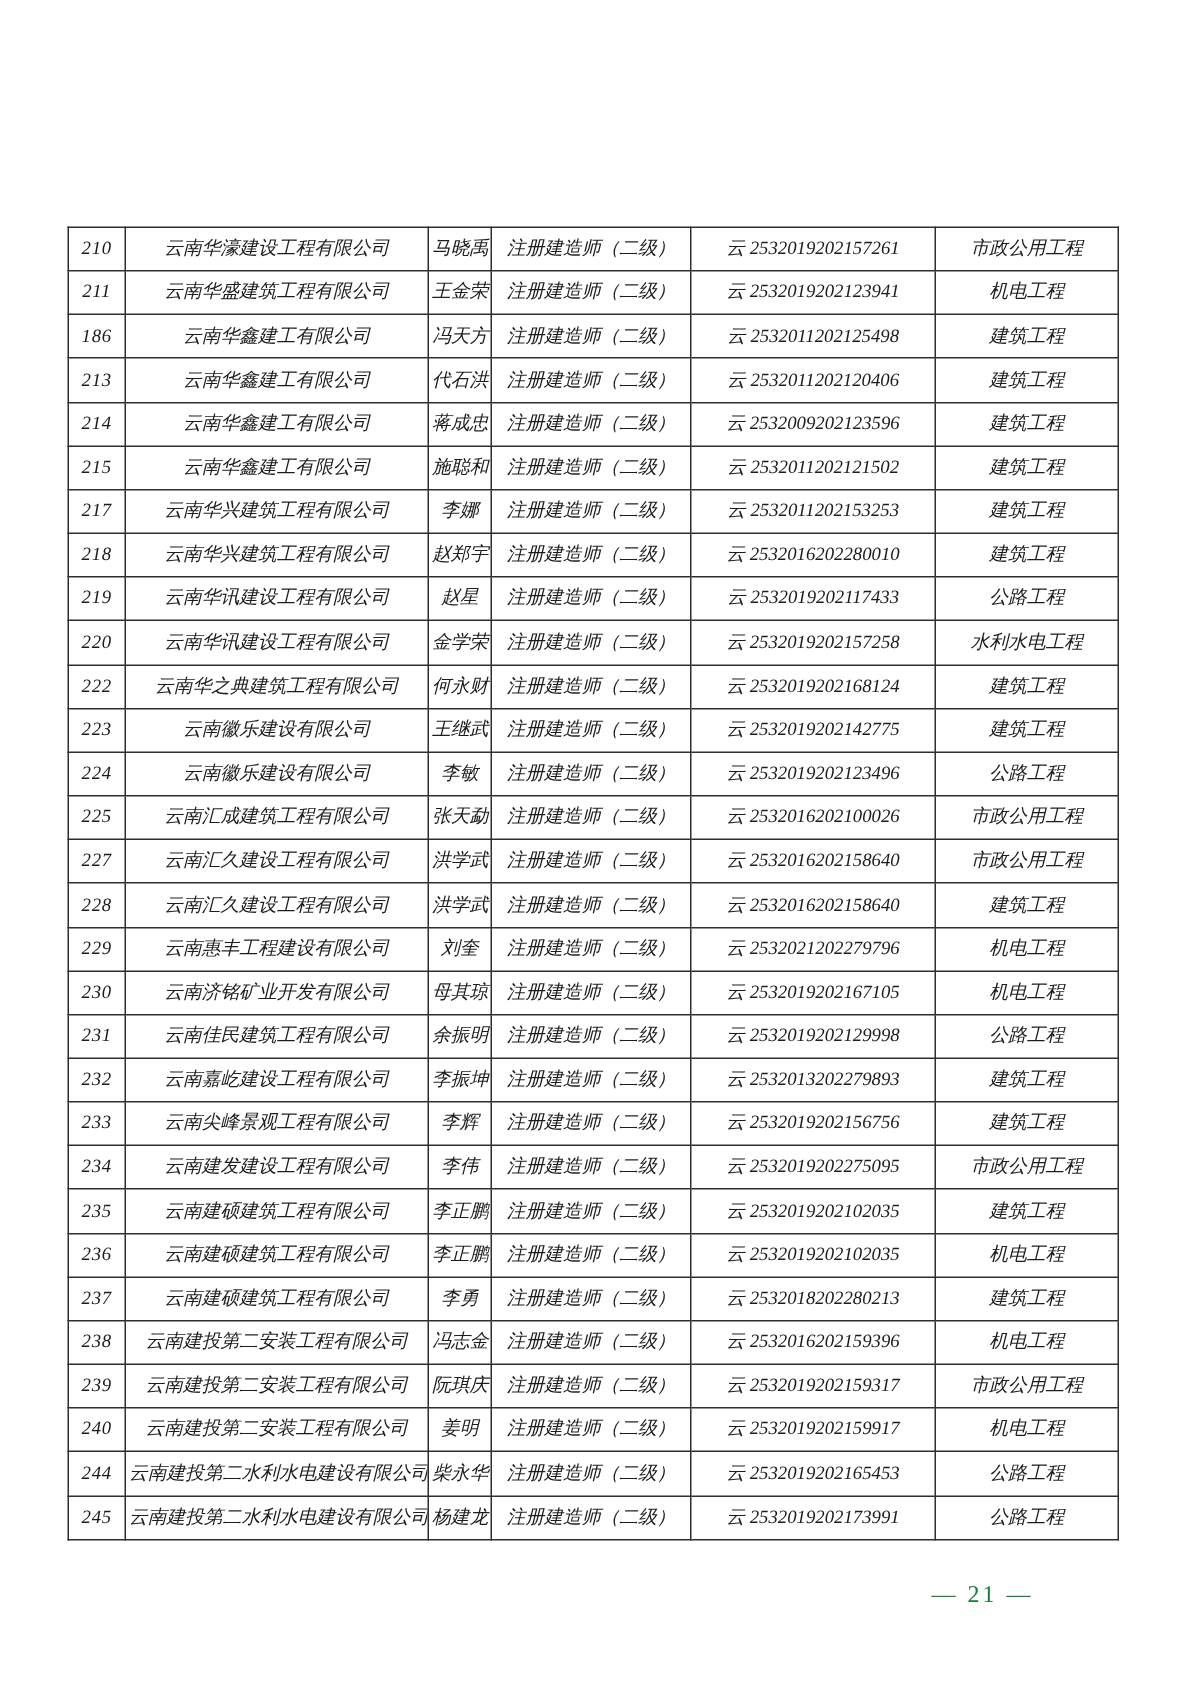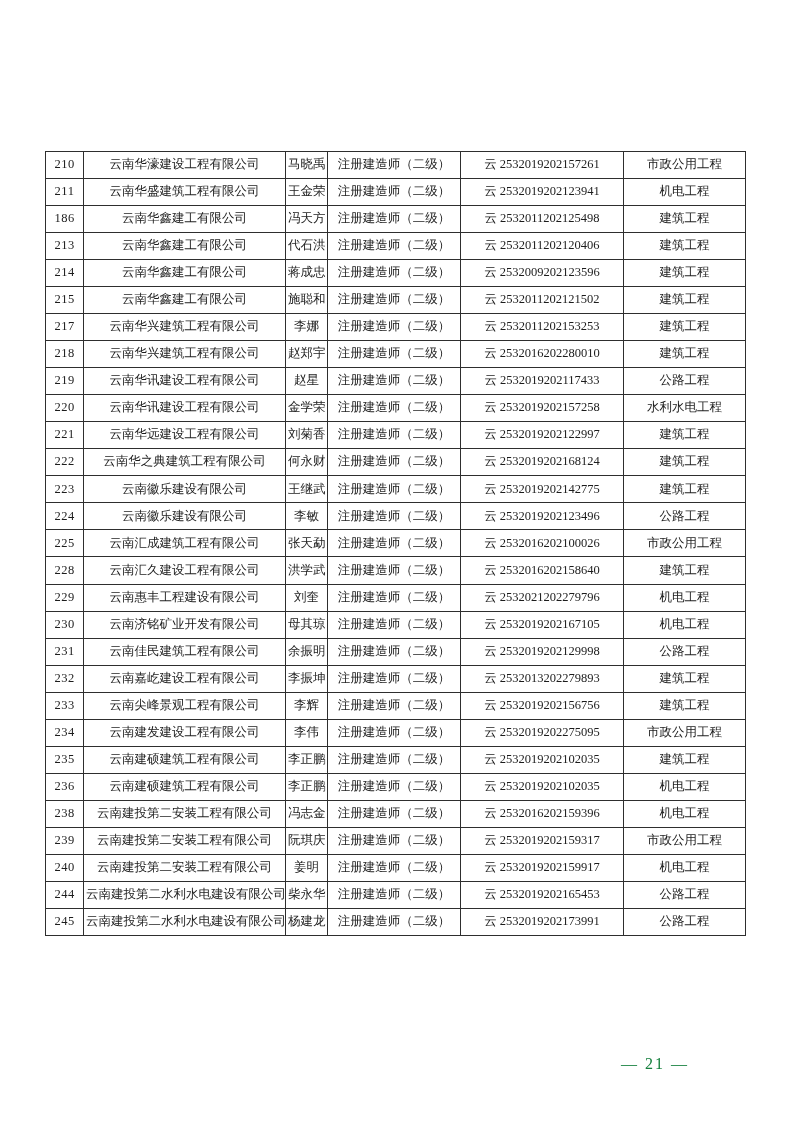--- a/index.html
+++ b/index.html
@@ -18,23 +18,24 @@
   .scan-page {
     position: absolute;
     inset: 0;
     background: #ffffff;
   }
   table.registry {
     position: absolute;
     left: 45px;
     top: 151px;
     width: 700px;
-    height: 785px;
+    height: 876px;
     border-collapse: collapse;
     table-layout: fixed;
+    font-style: italic;
   }
   table.registry td {
     border: 1px solid #2e2e2e;
     text-align: center;
     vertical-align: middle;
     font-size: 12.5px;
     line-height: 1.1;
     padding: 0 2px;
     white-space: nowrap;
     overflow: hidden;
@@ -145,28 +146,20 @@
         </tr>
         <tr>
           <td class="cell-no">220</td>
           <td class="cell-company">云南华讯建设工程有限公司</td>
           <td class="cell-name">金学荣</td>
           <td class="cell-credential">注册建造师（二级）</td>
           <td class="cell-certno">云 2532019202157258</td>
           <td class="cell-major">水利水电工程</td>
         </tr>
         <tr>
-          <td class="cell-no">221</td>
-          <td class="cell-company">云南华远建设工程有限公司</td>
-          <td class="cell-name">刘菊香</td>
-          <td class="cell-credential">注册建造师（二级）</td>
-          <td class="cell-certno">云 2532019202122997</td>
-          <td class="cell-major">建筑工程</td>
-        </tr>
-        <tr>
           <td class="cell-no">222</td>
           <td class="cell-company">云南华之典建筑工程有限公司</td>
           <td class="cell-name">何永财</td>
           <td class="cell-credential">注册建造师（二级）</td>
           <td class="cell-certno">云 2532019202168124</td>
           <td class="cell-major">建筑工程</td>
         </tr>
         <tr>
           <td class="cell-no">223</td>
           <td class="cell-company">云南徽乐建设有限公司</td>
@@ -185,20 +178,28 @@
         </tr>
         <tr>
           <td class="cell-no">225</td>
           <td class="cell-company">云南汇成建筑工程有限公司</td>
           <td class="cell-name">张天勐</td>
           <td class="cell-credential">注册建造师（二级）</td>
           <td class="cell-certno">云 2532016202100026</td>
           <td class="cell-major">市政公用工程</td>
         </tr>
         <tr>
+          <td class="cell-no">227</td>
+          <td class="cell-company">云南汇久建设工程有限公司</td>
+          <td class="cell-name">洪学武</td>
+          <td class="cell-credential">注册建造师（二级）</td>
+          <td class="cell-certno">云 2532016202158640</td>
+          <td class="cell-major">市政公用工程</td>
+        </tr>
+        <tr>
           <td class="cell-no">228</td>
           <td class="cell-company">云南汇久建设工程有限公司</td>
           <td class="cell-name">洪学武</td>
           <td class="cell-credential">注册建造师（二级）</td>
           <td class="cell-certno">云 2532016202158640</td>
           <td class="cell-major">建筑工程</td>
         </tr>
         <tr>
           <td class="cell-no">229</td>
           <td class="cell-company">云南惠丰工程建设有限公司</td>
@@ -257,20 +258,28 @@
         </tr>
         <tr>
           <td class="cell-no">236</td>
           <td class="cell-company">云南建硕建筑工程有限公司</td>
           <td class="cell-name">李正鹏</td>
           <td class="cell-credential">注册建造师（二级）</td>
           <td class="cell-certno">云 2532019202102035</td>
           <td class="cell-major">机电工程</td>
         </tr>
         <tr>
+          <td class="cell-no">237</td>
+          <td class="cell-company">云南建硕建筑工程有限公司</td>
+          <td class="cell-name">李勇</td>
+          <td class="cell-credential">注册建造师（二级）</td>
+          <td class="cell-certno">云 2532018202280213</td>
+          <td class="cell-major">建筑工程</td>
+        </tr>
+        <tr>
           <td class="cell-no">238</td>
           <td class="cell-company">云南建投第二安装工程有限公司</td>
           <td class="cell-name">冯志金</td>
           <td class="cell-credential">注册建造师（二级）</td>
           <td class="cell-certno">云 2532016202159396</td>
           <td class="cell-major">机电工程</td>
         </tr>
         <tr>
           <td class="cell-no">239</td>
           <td class="cell-company">云南建投第二安装工程有限公司</td>

